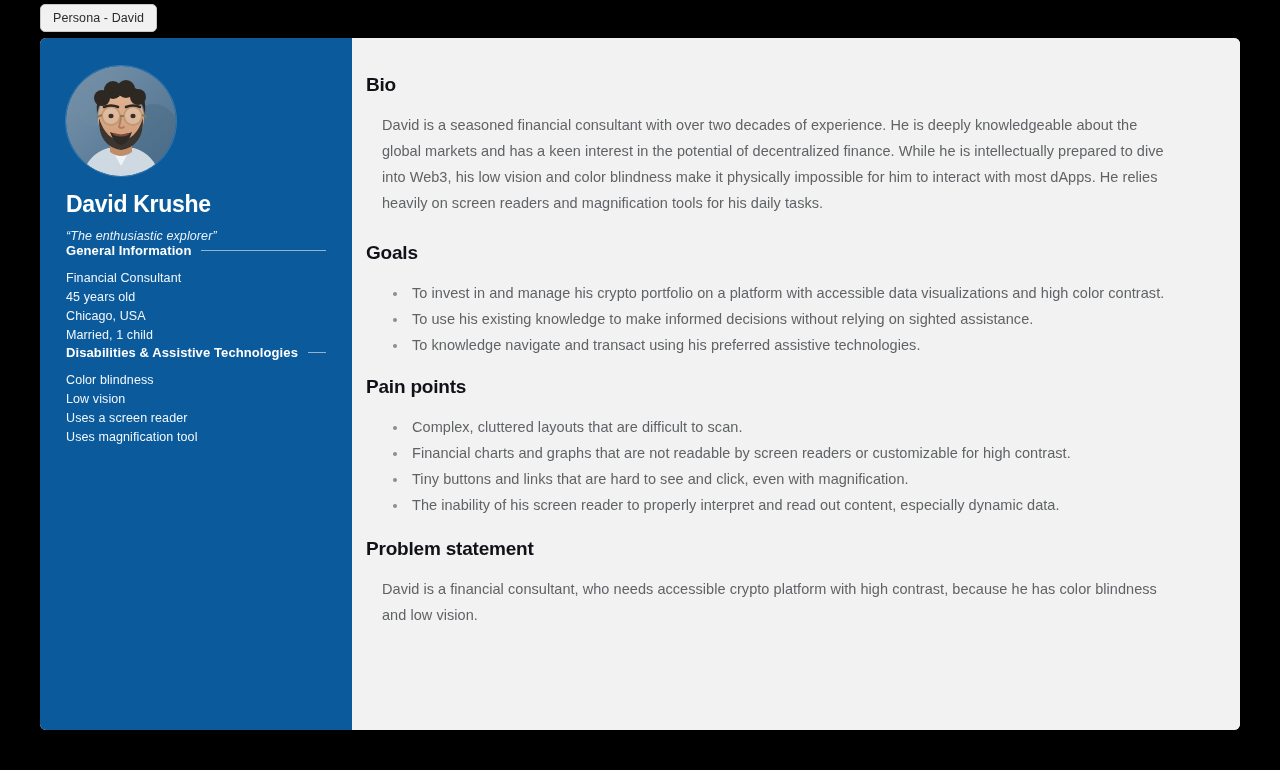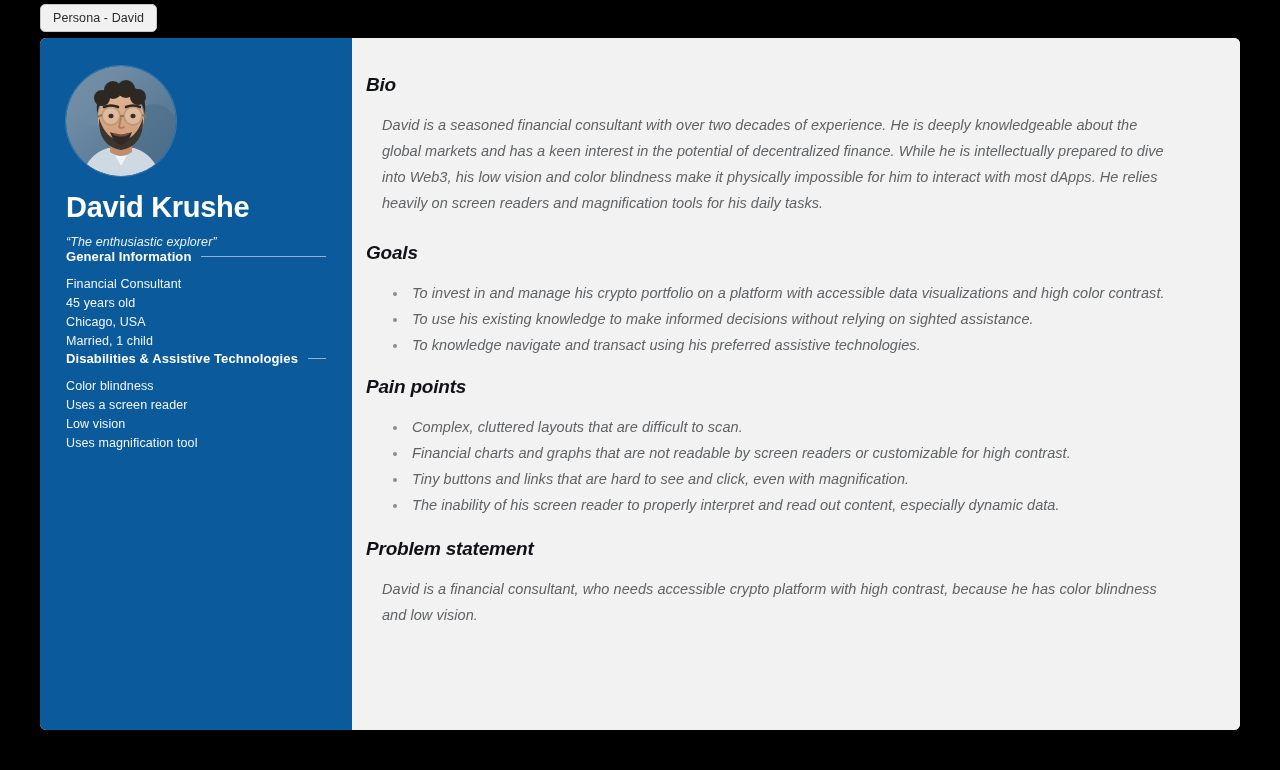--- a/index.html
+++ b/index.html
@@ -66,21 +66,21 @@
     height: 110px;
     border-radius: 50%;
     overflow: hidden;
     margin-top: 2px;
     margin-left: 0px;
     box-shadow: 0 0 0 1px rgba(255,255,255,.18);
   }
   .avatar svg { display: block; width: 110px; height: 110px; }
 
   .person-name {
-    font-size: 29px;
+    font-size: 23px;
     font-weight: bold;
     line-height: 1.05;
     letter-spacing: -0.3px;
     margin-top: 16px;
     color: #ffffff;
   }
 
   .person-tagline {
     font-size: 12.5px;
     font-style: italic;
@@ -116,21 +116,20 @@
     letter-spacing: .1px;
   }
 
   
   .content {
     flex: 1 1 auto;
     background: #f2f2f2;
     box-sizing: border-box;
     padding: 36px 44px 10px 14px;
     overflow: hidden;
-    font-style: italic;
   }
 
   .c-head {
     font-size: 19px;
     font-weight: bold;
     color: #111217;
     letter-spacing: -0.2px;
     margin: 0 0 14px 0;
   }
   .c-head.spaced { margin-top: 26px; }
@@ -241,22 +240,22 @@
         <li>Chicago, USA</li>
         <li>Married, 1 child</li>
       </ul>
 
       <div class="section-head">
         <span class="sh-label">Disabilities &amp; Assistive Technologies</span>
         <span class="sh-rule"></span>
       </div>
       <ul class="sb-list">
         <li>Color blindness</li>
+        <li>Low vision</li>
         <li>Uses a screen reader</li>
-        <li>Low vision</li>
         <li>Uses magnification tool</li>
       </ul>
 
     </aside>
 
     <section class="content">
 
       <h2 class="c-head">Bio</h2>
       <p class="c-para">David is a seasoned financial consultant with over two decades of experience. He is deeply knowledgeable about the global markets and has a keen interest in the potential of decentralized finance. While he is intellectually prepared to dive into Web3, his low vision and color blindness make it physically impossible for him to interact with most dApps. He relies heavily on screen readers and magnification tools for his daily tasks.</p>
 

